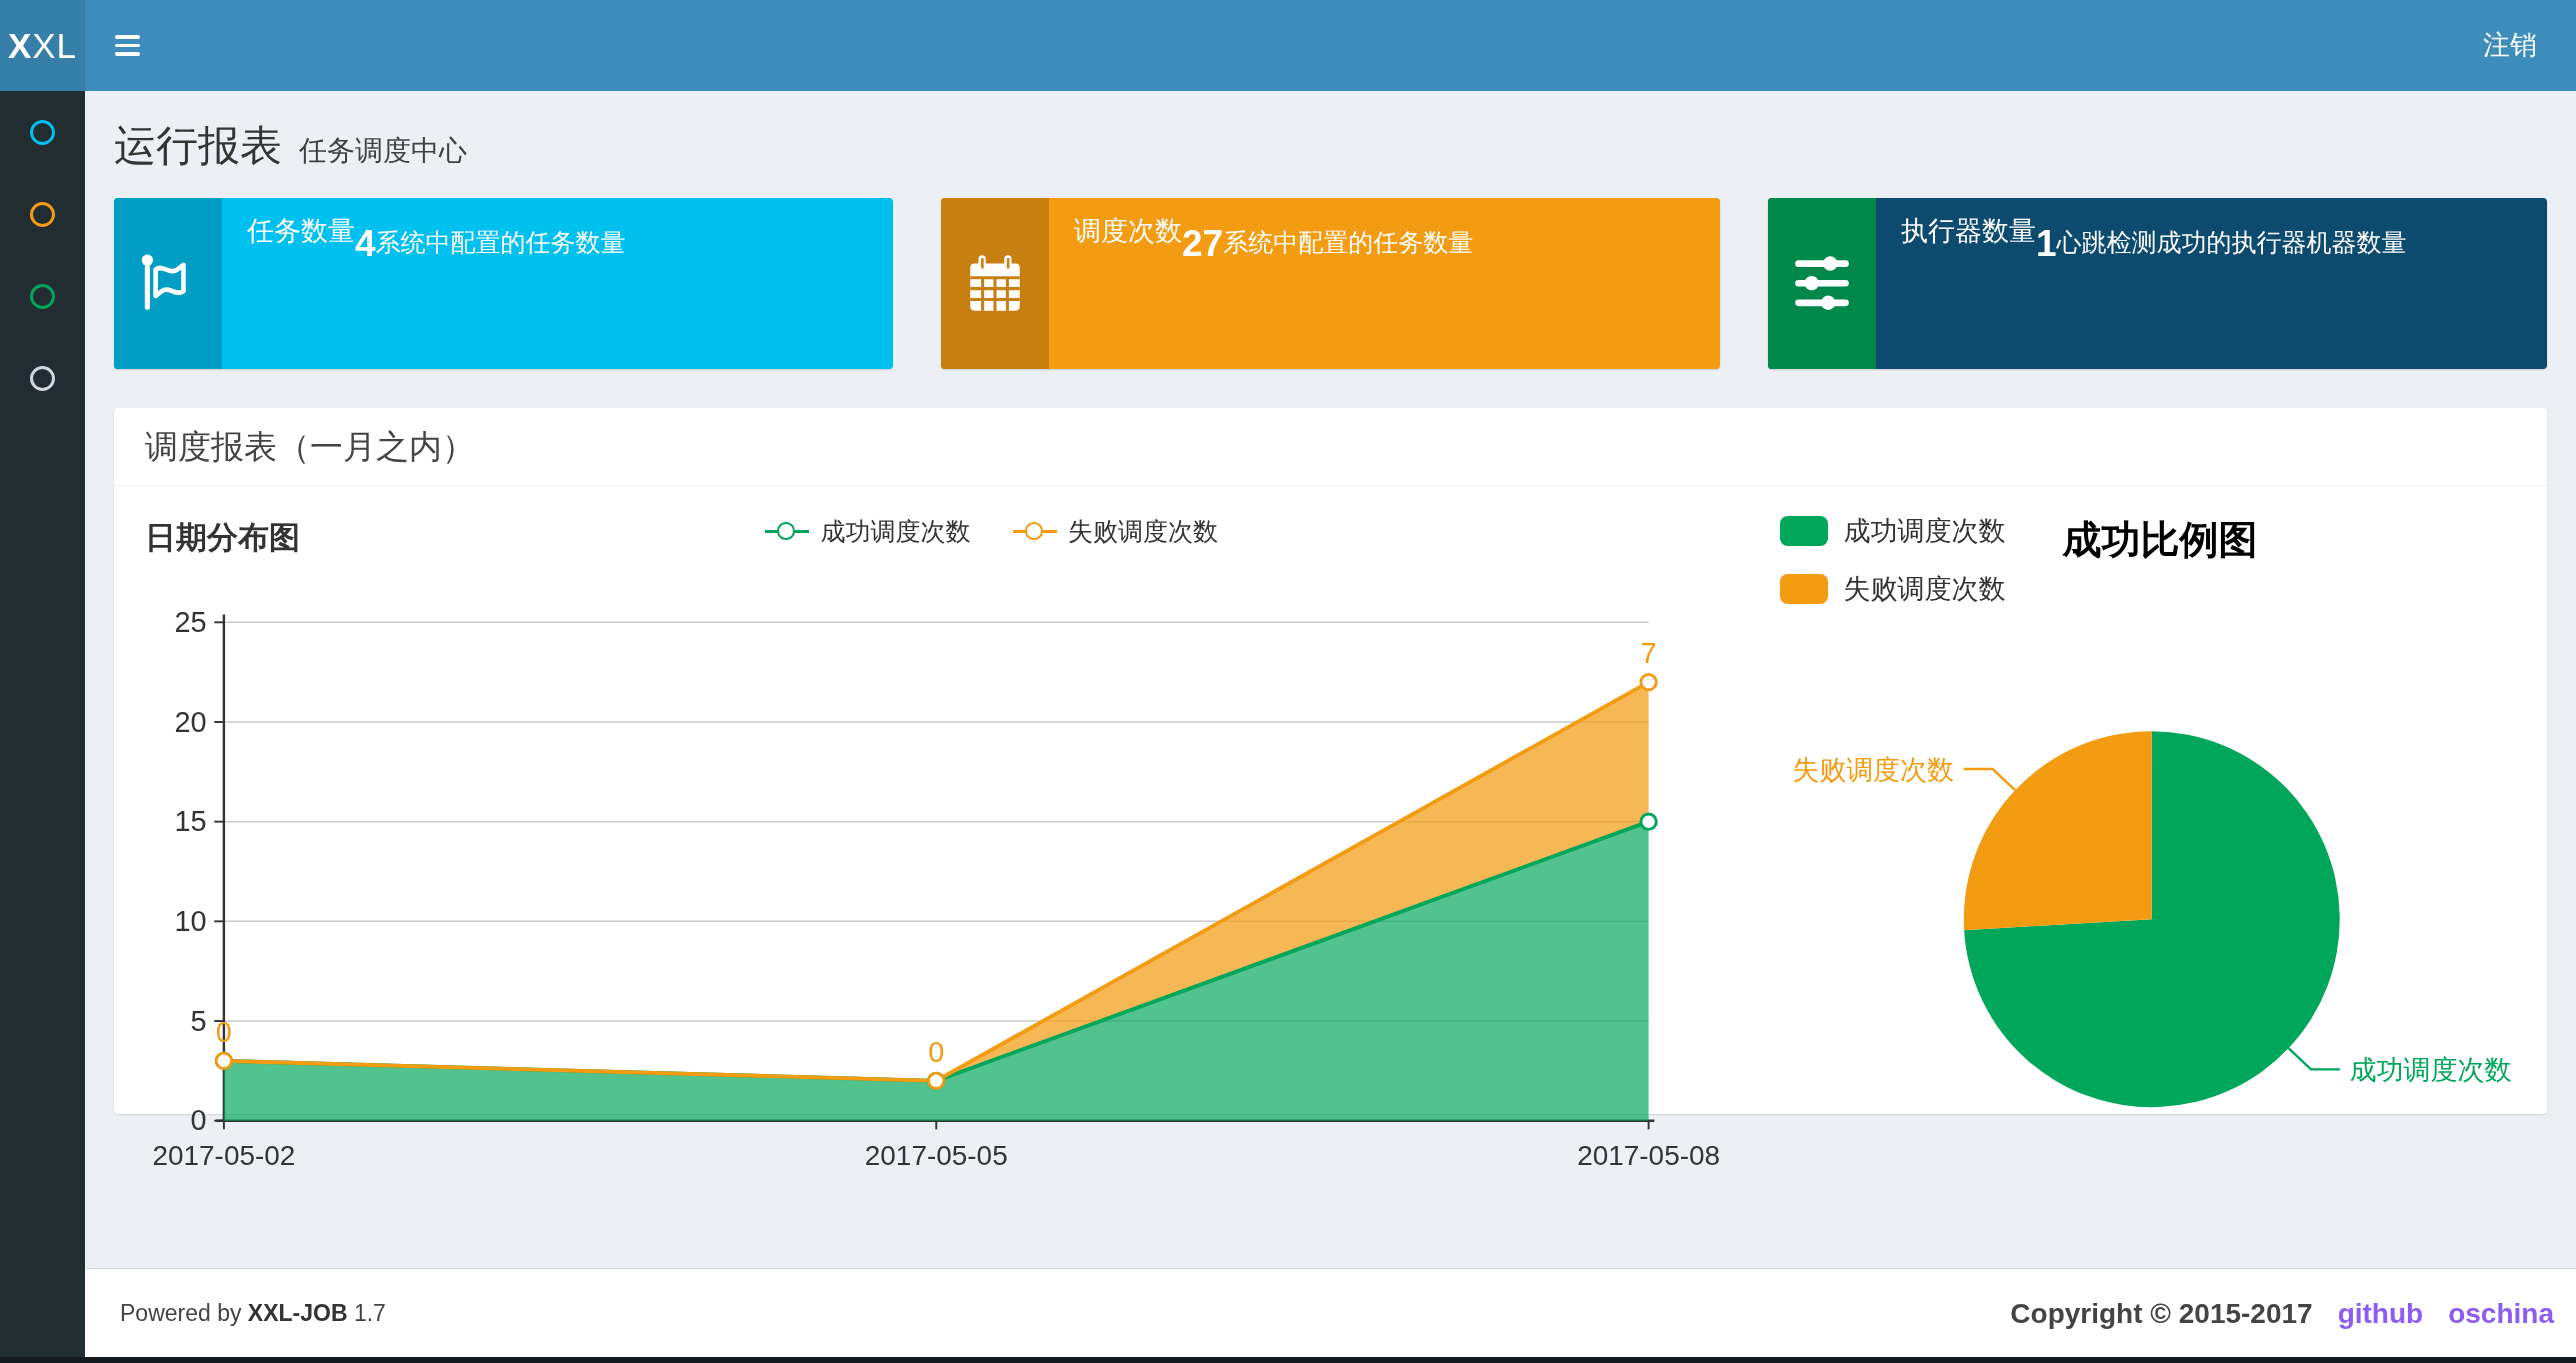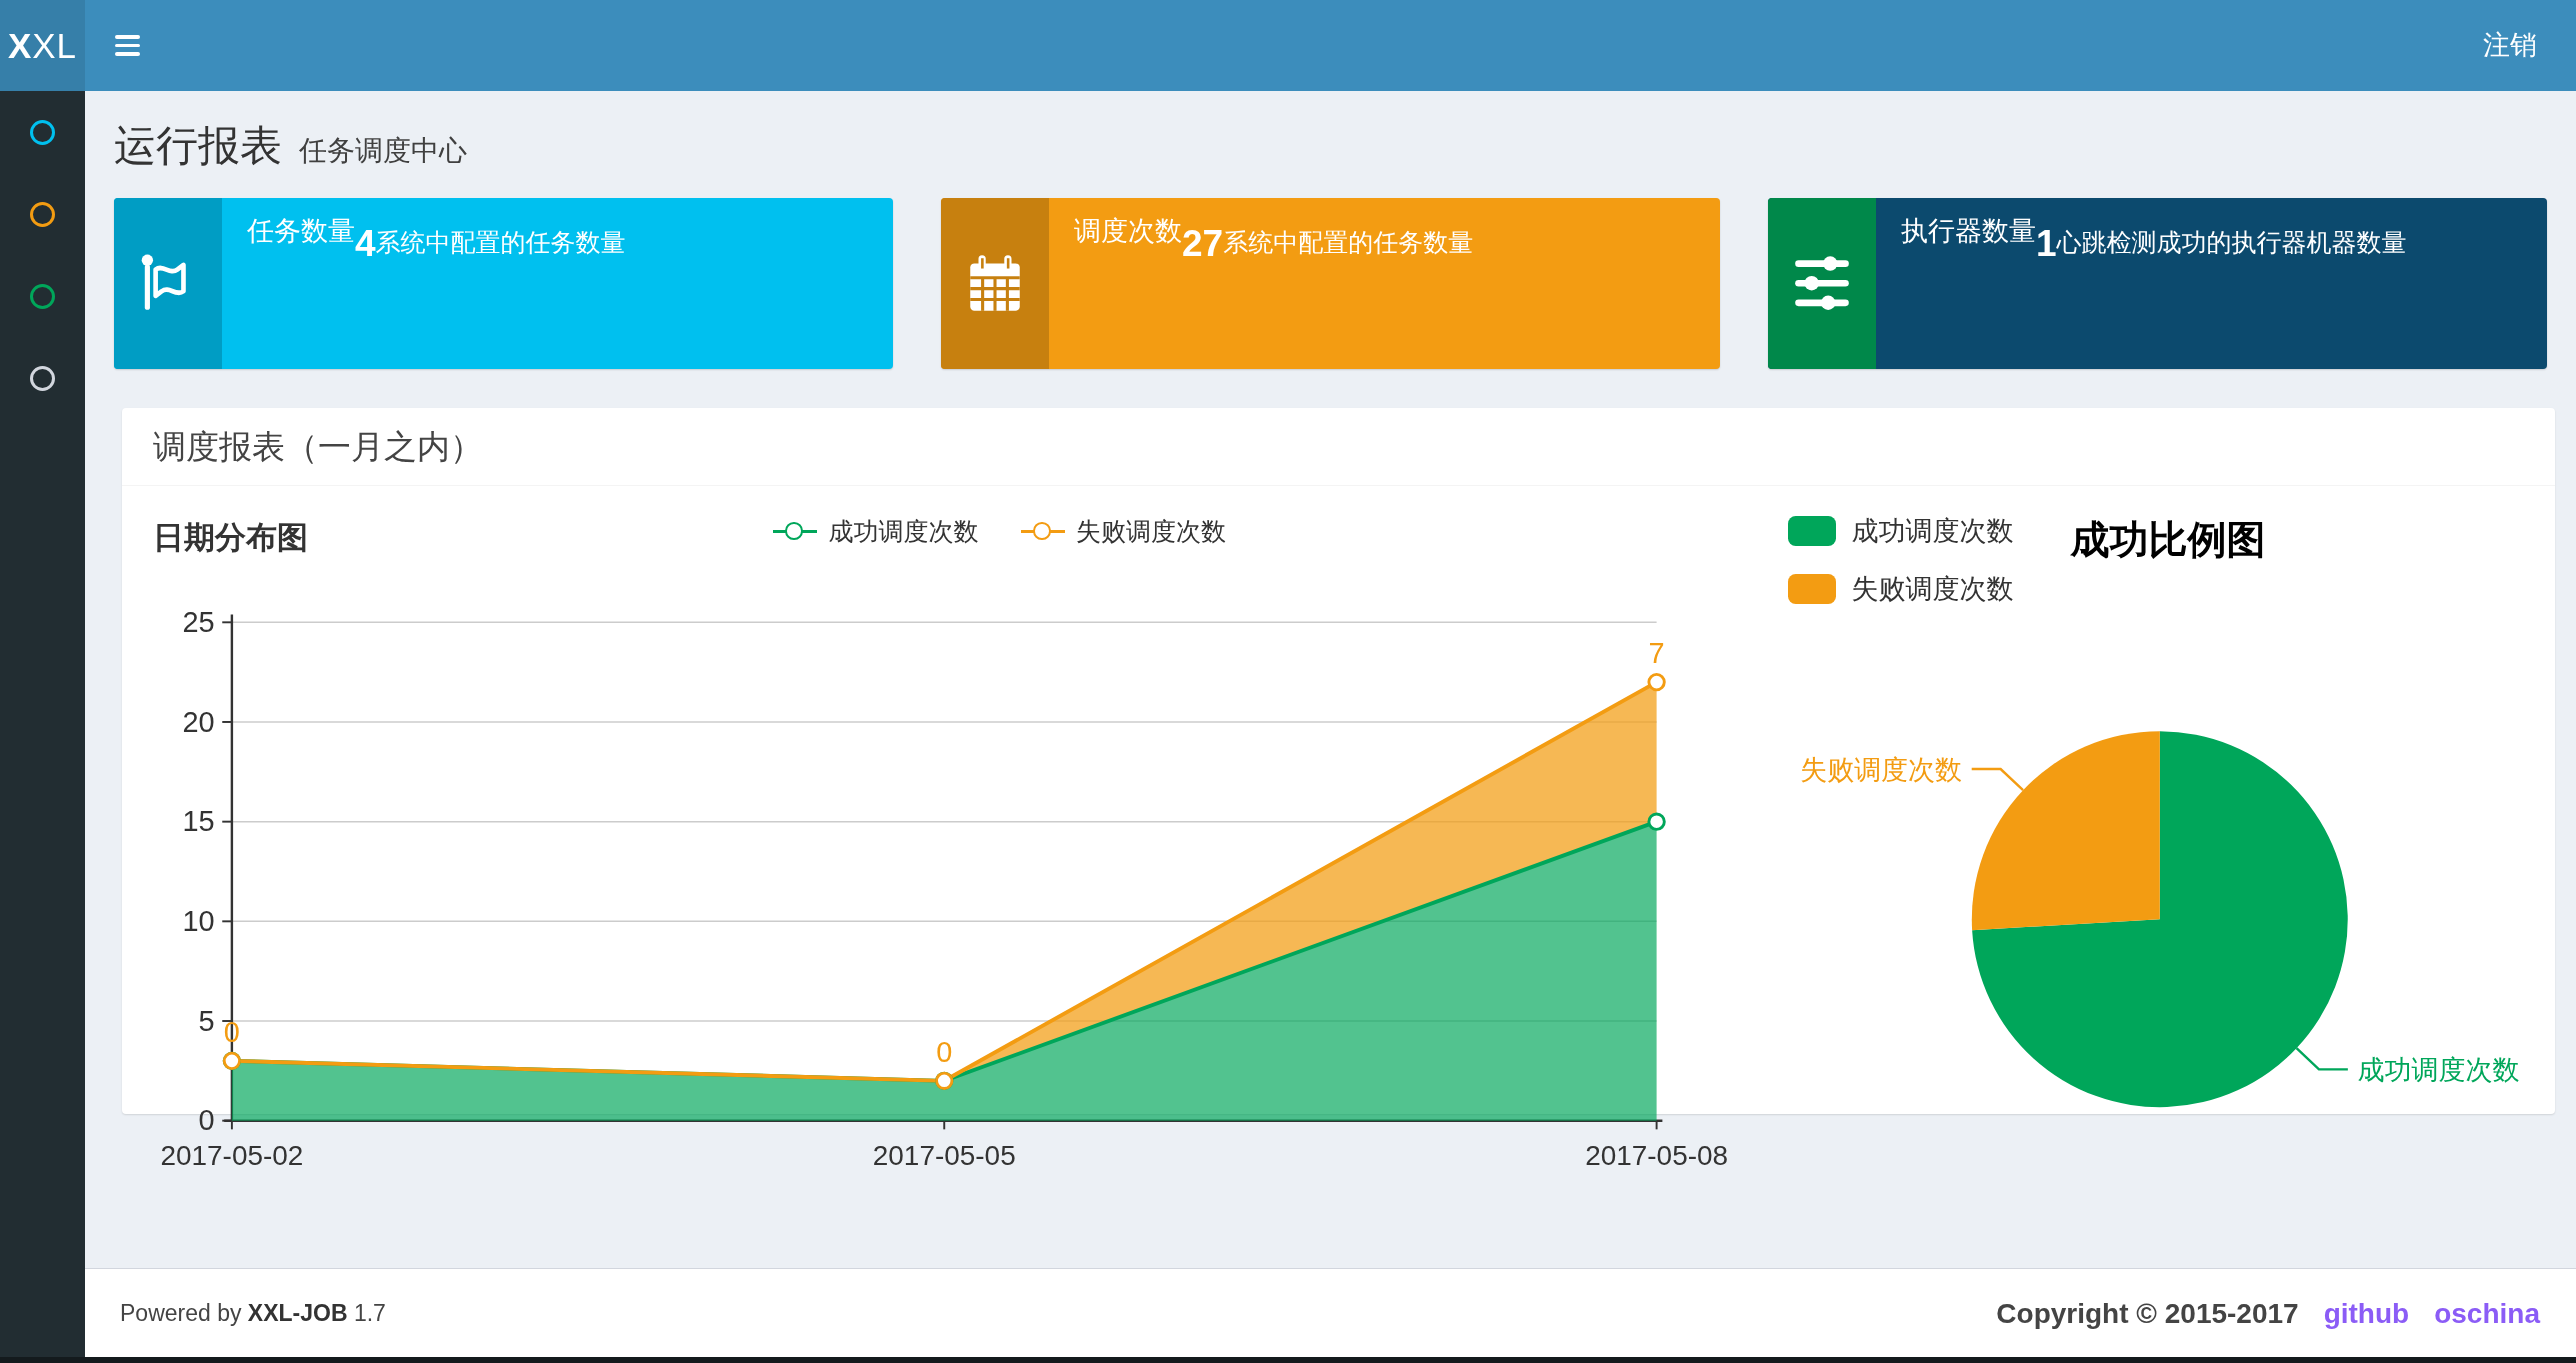--- a/index.html
+++ b/index.html
@@ -31,41 +31,41 @@
   .stat-row{position:absolute;left:29px;top:107px;width:2433px;display:flex;gap:48px;}
   .info-box{flex:1;height:171px;border-radius:3.9px;display:flex;color:#fff;box-shadow:0 1px 1.9px rgba(0,0,0,.15);overflow:hidden;}
   .ib-icon{width:108px;display:flex;align-items:center;justify-content:center;background:var(--cell);}
   .ib-icon svg{width:66px;height:66px;}
   .ib-body{flex:1;padding:15.4px 21px 0 25px;display:flex;flex-direction:row;}
   .ib-label{font-size:27px;}
   .ib-num{font-size:37px;font-weight:700;margin-top:9.6px;}
   .ib-line{height:2.9px;background:#fff;margin-top:15.4px;}
   .ib-desc{font-size:25px;margin-top:12.5px;}
   
-  .panel{position:absolute;left:29px;top:317px;width:2433px;height:706px;background:#fff;border-radius:4px;box-shadow:0 1px 1.9px rgba(0,0,0,.12);margin-left:8px;}
+  .panel{position:absolute;left:29px;top:317px;width:2433px;height:706px;background:#fff;border-radius:4px;box-shadow:0 1px 1.9px rgba(0,0,0,.12);}
   .panel-header{height:77px;line-height:77px;border-bottom:1.9px solid #f4f4f4;font-size:33px;color:#444;padding-left:31px;}
   .panel-body{position:relative;width:100%;height:711px;}
   .chart-title{position:absolute;left:31px;top:31px;font-size:31px;font-weight:700;color:#333;}
   .pie-title{position:absolute;left:1853px;top:27px;width:386px;text-align:center;font-size:39px;font-weight:700;color:#000000;}
   
   .line-legend{position:absolute;left:540px;top:29px;width:675px;display:flex;justify-content:center;gap:42px;}
   .lg-item{display:flex;align-items:center;gap:11.6px;cursor:pointer;}
   .lg-mark{position:relative;width:44px;height:2.9px;}
   .lg-mark i{position:absolute;left:12.5px;top:-7.7px;width:13.5px;height:13.5px;border:2.9px solid;border-radius:50%;background:#fff;}
   .lg-text{font-size:25px;color:#333;}
   .pie-legend{position:absolute;left:1666px;top:27px;display:flex;flex-direction:column;gap:22px;}
   .pl-item{display:flex;align-items:center;cursor:pointer;}
   .pl-swatch{width:48px;height:30px;border-radius:7.7px;}
   .pl-text{font-size:27px;color:#333;margin-left:15.4px;}
   .chart-svg{position:absolute;left:0;top:-77px;width:2433px;height:791px;}
   
   .footer{position:absolute;left:85px;top:1268px;width:2491px;height:90px;background:#fff;border-top:1px solid #d2d6de;display:flex;align-items:center;justify-content:space-between;padding:0;box-sizing:border-box;}
   .foot-left{font-size:23px;color:#444;padding-left:35px;}
   .foot-left b{color:#333;}
-  .foot-right{font-size:28px;padding-right:36px;display:flex;gap:25px;align-items:center;}
+  .foot-right{font-size:28px;padding-right:22px;display:flex;gap:25px;align-items:center;}
   .foot-copy{font-weight:700;color:#444;}
   .foot-link{color:#8b5cf6;font-weight:700;text-decoration:none;cursor:pointer;}
   .bottom-strip{position:absolute;left:0;top:1357px;width:2576px;height:5.8px;background:#141a1d;}
   text{font-family:"Liberation Sans","DejaVu Sans",sans-serif;}
 </style>
 </head>
 <body>
 
 <div class="navbar">
   <div class="logo">

